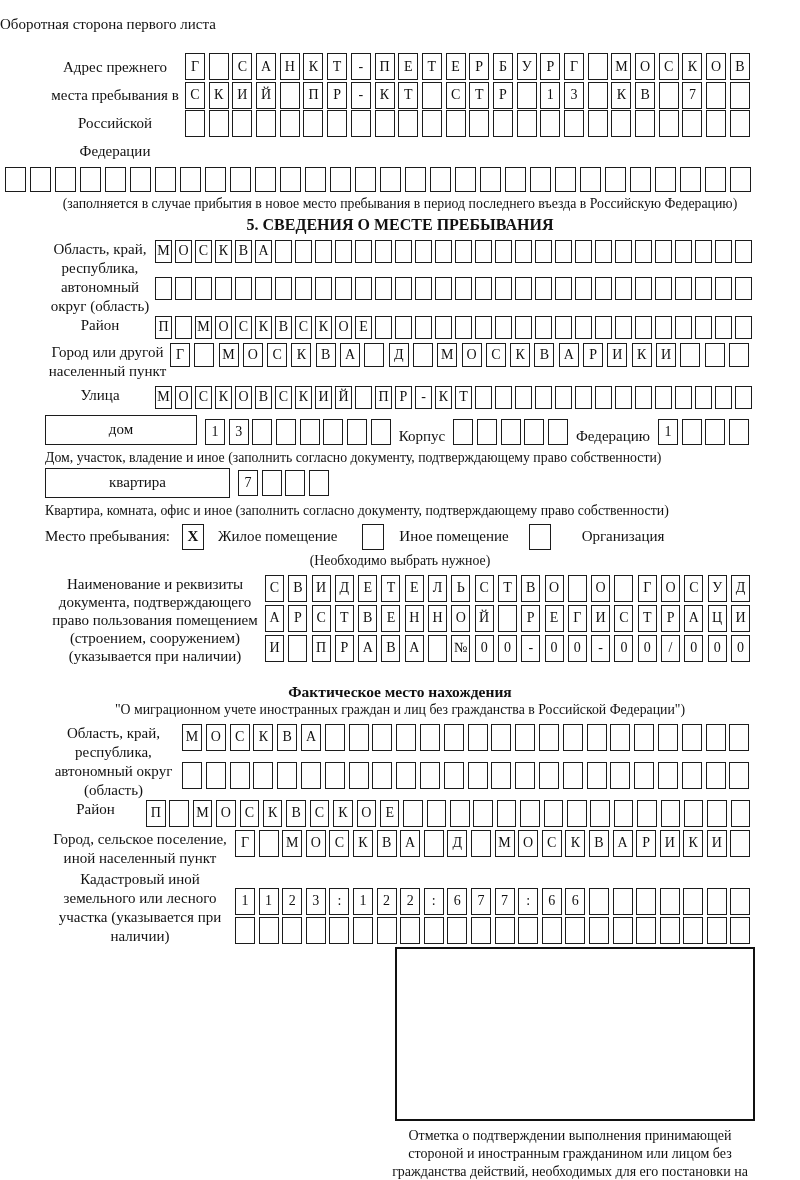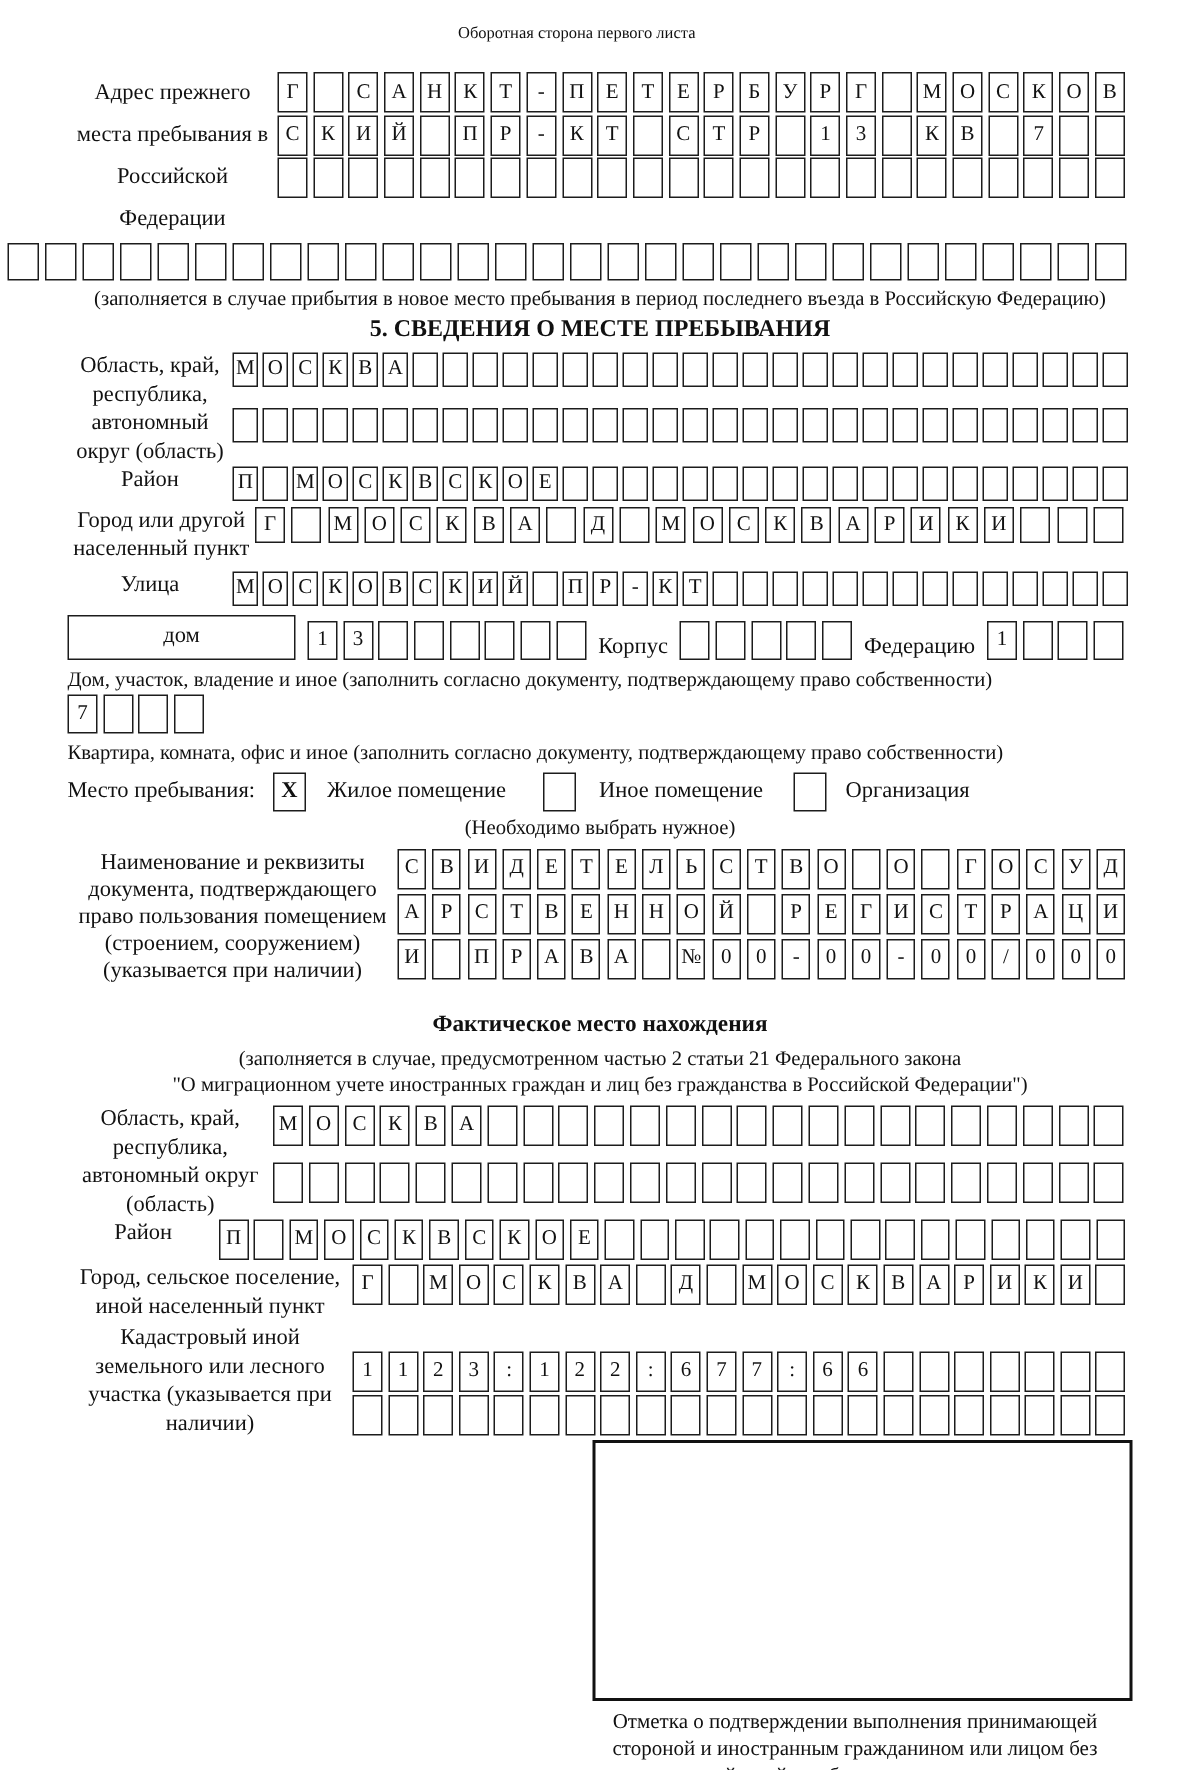--- a/index.html
+++ b/index.html
@@ -4,21 +4,21 @@
 <style>
   * { margin:0; padding:0; box-sizing:border-box; }
   html,body { width:800px; background:#ffffff; }
   body {
     width:800px; height:1180px; overflow:hidden;
     font-family:"Liberation Serif", serif;
     color:#111; font-size:15px;
   }
   .page { width:800px; height:1180px; padding-top:16px; position:relative; }
 
-  .header-note { text-align:center; padding-right:31px; font-size:11px; }
+  .header-note { text-align:left; padding-right:31px; font-size:15px; }
 
   
   .field { display:flex; margin-left:45px; align-items:flex-start;text-align:center; }
   .flabel { flex:none; font-size:15px; line-height:19px; }
   .cellcol { display:flex; flex-direction:column; }
 
   .cellrow { display:flex; gap:var(--cg,4px); }
   .cell {
     flex:none;
     width:var(--cw,20px); height:var(--ch,27px);
@@ -432,37 +432,40 @@
     <div class="cellrow cv-dom">
         <span class="cell">1</span>
         <span class="cell"></span>
         <span class="cell"></span>
         <span class="cell"></span>
       </div>
   </div>
   <div class="note note-left">Дом, участок, владение и иное (заполнить согласно документу, подтверждающему право собственности)</div>
 
   <div class="kv-row">
+    <div class="wide-box kv-box">
+      <span>квартира</span>
+    </div>
     <div class="cellrow cv-dom">
         <span class="cell">7</span>
         <span class="cell"></span>
         <span class="cell"></span>
         <span class="cell"></span>
       </div>
   </div>
   <div class="note note-left">Квартира, комната, офис и иное (заполнить согласно документу, подтверждающему право собственности)</div>
 
   <div class="mesto-row">
     <span>Место пребывания:</span>
     <span class="checkbox" style="margin-left:12px">X</span>
     <span style="margin-left:14px">Жилое помещение</span>
     <span class="checkbox" style="margin-left:25px"></span>
     <span style="margin-left:15px">Иное помещение</span>
     <span class="checkbox" style="margin-left:20px"></span>
-    <span style="margin-left:13px">Организация</span>
+    <span style="margin-left:31px">Организация</span>
   </div>
   <div class="note center mesto-note">(Необходимо выбрать нужное)</div>
 
   <div class="field f-doc">
     <div class="flabel">Наименование и реквизиты документа, подтверждающего право пользования помещением (строением, сооружением) (указывается при наличии)</div>
     <div class="cellcol">
       <div class="cellrow cv-doc">
           <span class="cell">С</span>
           <span class="cell">В</span>
           <span class="cell">И</span>
@@ -528,21 +531,20 @@
           <span class="cell">0</span>
           <span class="cell">/</span>
           <span class="cell">0</span>
           <span class="cell">0</span>
           <span class="cell">0</span>
         </div>
     </div>
   </div>
 
   <div class="fact-title">Фактическое место нахождения</div>
-  <div class="note center fact-note1">(заполняется в случае, предусмотренном частью 2 статьи 21 Федерального закона</div>
   <div class="note center">"О миграционном учете иностранных граждан и лиц без гражданства в Российской Федерации")</div>
 
   <div class="field f-foblast">
     <div class="flabel">Область, край, республика, автономный округ (область)</div>
     <div class="cellcol gap-rows-f">
       <div class="cellrow cv-f24">
           <span class="cell">М</span>
           <span class="cell">О</span>
           <span class="cell">С</span>
           <span class="cell">К</span>

